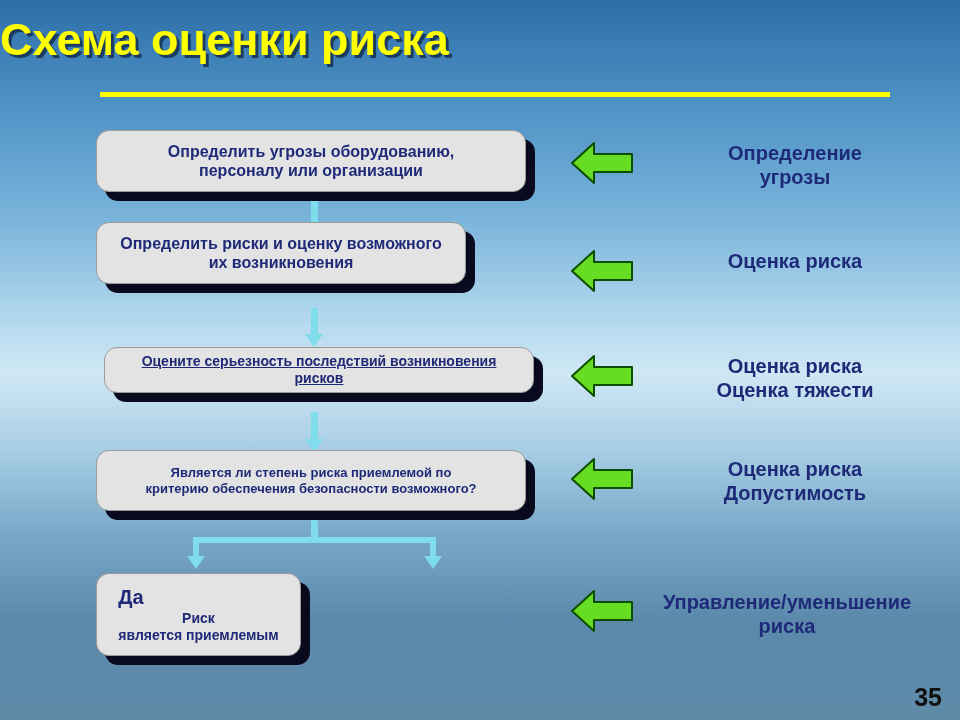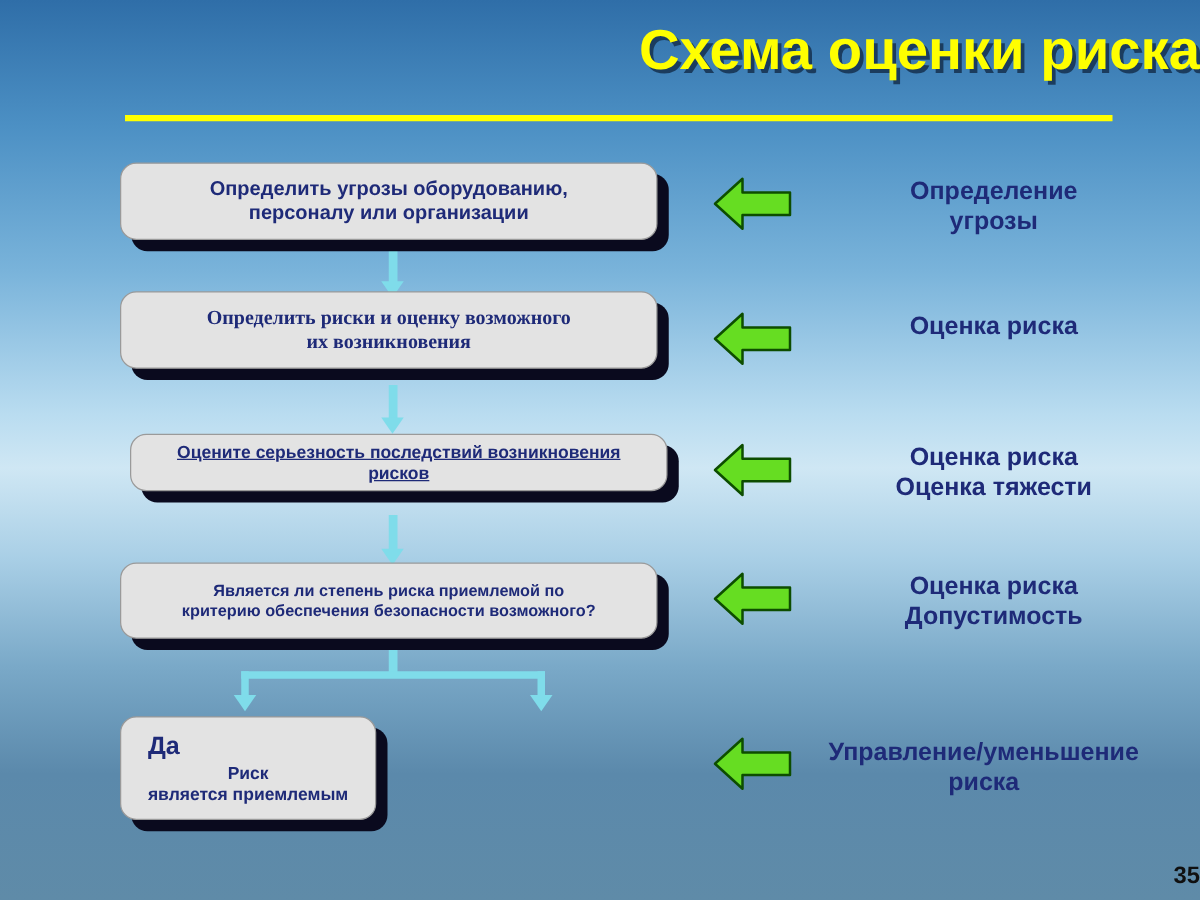--- a/index.html
+++ b/index.html
@@ -25,21 +25,21 @@
         #a9cfe6 62%,
         #7aa9c8 74%,
         #5b89ab 86%,
         #5f8ba8 100%);
   }
   #title {
     position: absolute;
     top: 14px;
     left: 0;
     width: 960px;
-    text-align: right;
+    text-align: left;
     font-size: 45px;
     font-weight: bold;
     color: #ffff00;
     text-shadow: 3px 3px 0 #1b3c5e;
     letter-spacing: 0px;
   }
   #title-rule {
     position: absolute;
     top: 92px;
     left: 100px;
@@ -103,23 +103,23 @@
     position: absolute;
     text-align: center;
     font-weight: bold;
     color: #1e2a78;
     line-height: 1.22;
   }
   .rlabel .l2 { display: block; }
 
   #pagenum {
     position: absolute;
-    right: 0;
+    right: 18px;
     bottom: 8px;
-    font-size: 19px;
+    font-size: 25px;
     font-weight: bold;
     color: #101010;
   }
 </style>
 </head>
 <body>
 
 <div id="slide">
 
   <div id="title">Схема оценки риска</div>
@@ -141,21 +141,21 @@
   <div class="vconn" style="left:430px; top:537px; width:6px; height:22px;"></div>
   <div class="vhead" style="left:424px; top:556px;"></div>
 
   <div class="box" style="left:96px; top:130px; width:430px; height:62px;">
     <div class="box-inner" style="font-size:16px;">
       <span class="line">Определить угрозы оборудованию,</span>
       <span class="line">персоналу или организации</span>
     </div>
   </div>
 
-  <div class="box" style="left:96px; top:233px; width:430px; height:62px;font-family:Liberation Serif, serif;">
+  <div class="box" style="left:96px; top:222px; width:370px; height:62px;">
     <div class="box-inner" style="font-size:16px;">
       <span class="line">Определить риски и оценку возможного</span>
       <span class="line">их возникновения</span>
     </div>
   </div>
 
   <div class="box" style="left:104px; top:347px; width:430px; height:46px;text-decoration:underline;">
     <div class="box-inner" style="font-size:14px;">
       <span class="line">Оцените серьезность последствий возникновения</span>
       <span class="line">рисков</span>

